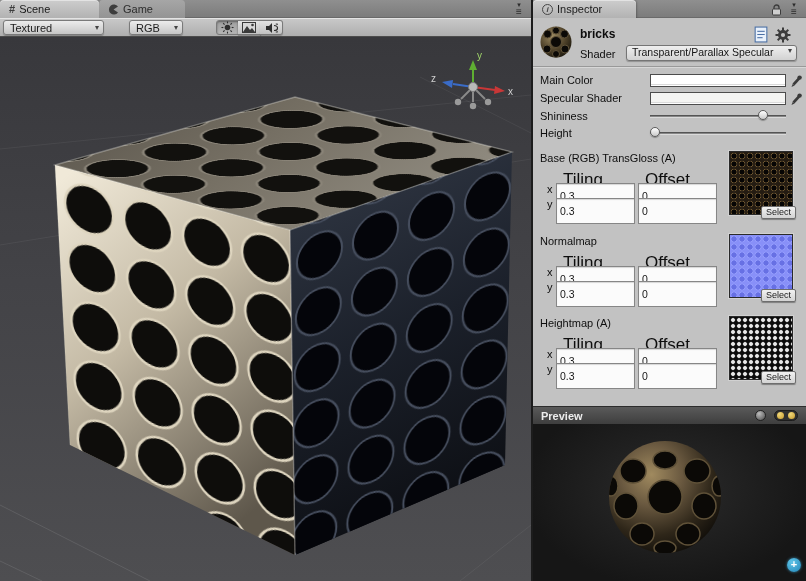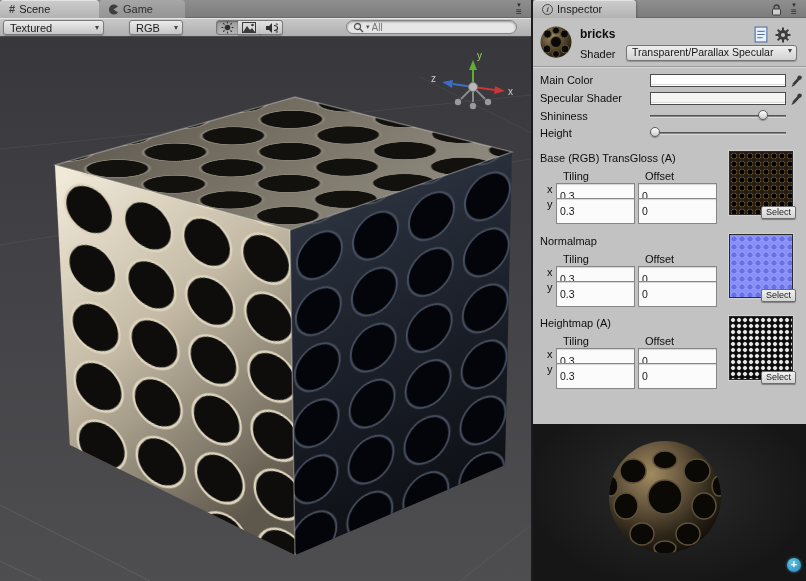--- a/index.html
+++ b/index.html
@@ -77,21 +77,21 @@
   .dropper { position:absolute; left:257px; width:13px; height:14px; }
 
   .slider { position:absolute; left:117px; width:136px; height:12px; }
   .slider .track { position:absolute; left:0; right:0; top:5px; height:2px; background:#8d8d8d;
                    box-shadow:inset 0 1px 1px rgba(0,0,0,.45), 0 1px 0 rgba(255,255,255,.4); }
   .slider .knob { position:absolute; top:0; width:10px; height:10px; border-radius:50%;
                   background:linear-gradient(#ffffff,#c9c9c9); border:1px solid #5d5d5d; box-shadow:0 1px 1px rgba(0,0,0,.3); }
 
   .tex-section { position:absolute; left:0; right:0; height:82px; }
   .sec-title { position:absolute; left:7px; top:3px; color:#0e0e0e; }
-  .th { position:absolute; top:21px; font-size:11px; color:#0e0e0e; }
+  .th { position:absolute; top:21px; font-size:17px; color:#0e0e0e; }
   .th.tiling { left:30px; } .th.offset { left:112px; }
   .axis { position:absolute; font-size:11px; color:#0e0e0e; }
   .tf { position:absolute; width:79px; height:13px; border:1px solid #868686; background:#fbfbfb; font-size:10.5px;
         padding:12px 3px; color:#151515; box-shadow:inset 0 1px 1px rgba(0,0,0,.15); }
   .row-x { top:34px; } .row-y { top:49px; }
   .tf.c1 { left:23px; } .tf.c2 { left:105px; }
   .ax1 { left:14px; } 
   .tex-thumb { position:absolute; left:196px; top:2px; width:64px; height:64px; border:1px solid #2a2a2a; box-shadow:0 0 0 1px rgba(255,255,255,.25); }
   .thumb-base { background-color:#241c12;
     background-image:radial-gradient(circle at 4px 4px, #060504 2.2px, #6f5832 2.9px, #2c2216 3.5px, #241c12 4px);
@@ -175,28 +175,20 @@
           <path d="M1,10 L5,4 L8,8 L10,6 L13,10 Z" fill="#3a3a3a"></path>
           <circle cx="10.5" cy="3" r="1.3" fill="#3a3a3a"></circle>
         </svg>
       </div>
       <div class="tbtn" id="btn-audio">
         <svg width="13" height="12" viewBox="0 0 13 12">
           <polygon points="1,4 4,4 7,1 7,11 4,8 1,8" fill="#2e2e2e"></polygon>
           <path d="M9,3.5 a3.5,2.5 0 0 1 0,5" fill="none" stroke="#2e2e2e" stroke-width="1.2"></path>
           <path d="M10.8,2 a5.5,4 0 0 1 0,8" fill="none" stroke="#2e2e2e" stroke-width="1.2"></path>
         </svg>
-      </div>
-      <div id="scene-search">
-        <svg width="11" height="11" viewBox="0 0 11 11">
-          <circle cx="4.5" cy="4.5" r="3" fill="none" stroke="#555" stroke-width="1.3"></circle>
-          <line x1="7" y1="7" x2="10" y2="10" stroke="#555" stroke-width="1.4"></line>
-        </svg>
-        <span class="mini-arrow">▾</span>
-        <input type="text" placeholder="All" style="">
       </div>
     </div>
 
     <div id="viewport">
       <svg width="531" height="544" viewBox="0 0 531 544">
         <defs>
           <linearGradient id="gt" x1="0" y1="0" x2="1" y2="0.4">
             <stop offset="0" stop-color="#58534a"></stop>
               <stop offset="0.5" stop-color="#756f63"></stop>
               <stop offset="1" stop-color="#8f8a7f"></stop>
@@ -405,20 +397,30 @@
         <input class="tf c1 row-x" value="0.3" style="">
         <input class="tf c2 row-x" value="0" style="">
         <div class="axis ax1 row-y">y</div>
         <input class="tf c1 row-y" value="0.3" style="">
         <input class="tf c2 row-y" value="0" style="">
         <div class="tex-thumb thumb-height"></div>
         <button class="select-btn">Select</button>
       </div>
     </div>
 
+    <div id="preview-header">
+      <span class="ttl">Preview</span>
+      <span class="ph-icons">
+        <span class="ph-sphere"></span>
+        <span class="ph-light">
+            <i></i>
+            <i></i>
+          </span>
+      </span>
+    </div>
     <div id="preview-content">
       <svg width="275" height="157" viewBox="0 0 275 157">
         <defs>
           <radialGradient id="sph" cx="0.38" cy="0.3" r="0.78">
             <stop offset="0" stop-color="#a08a5f"></stop>
               <stop offset="0.35" stop-color="#6a5940"></stop>
             <stop offset="0.7" stop-color="#2e2619"></stop>
               <stop offset="1" stop-color="#0c0a07"></stop>
           </radialGradient>
           <clipPath id="sphclip">

